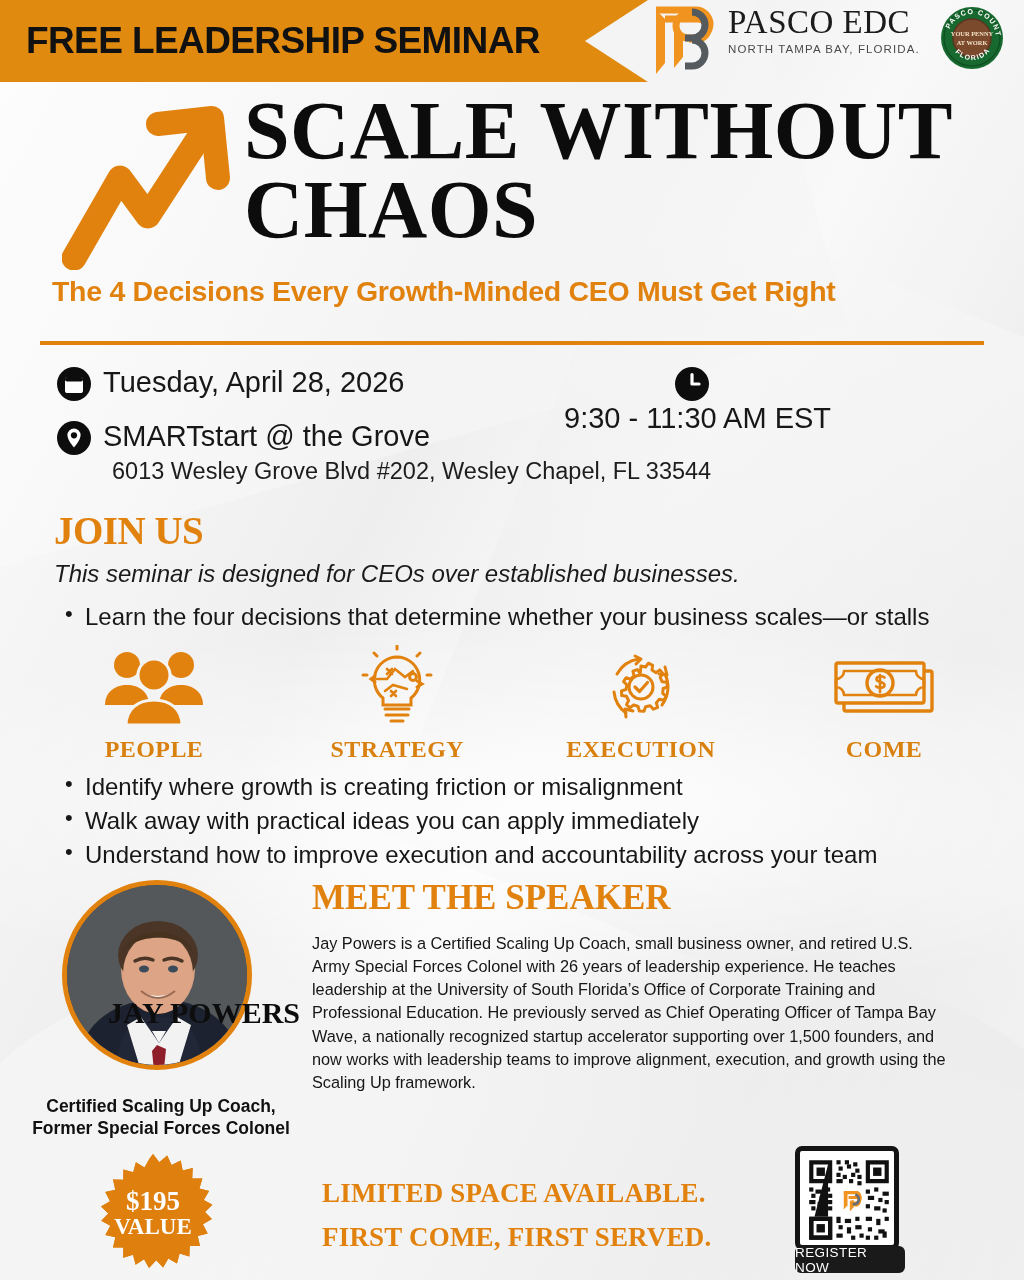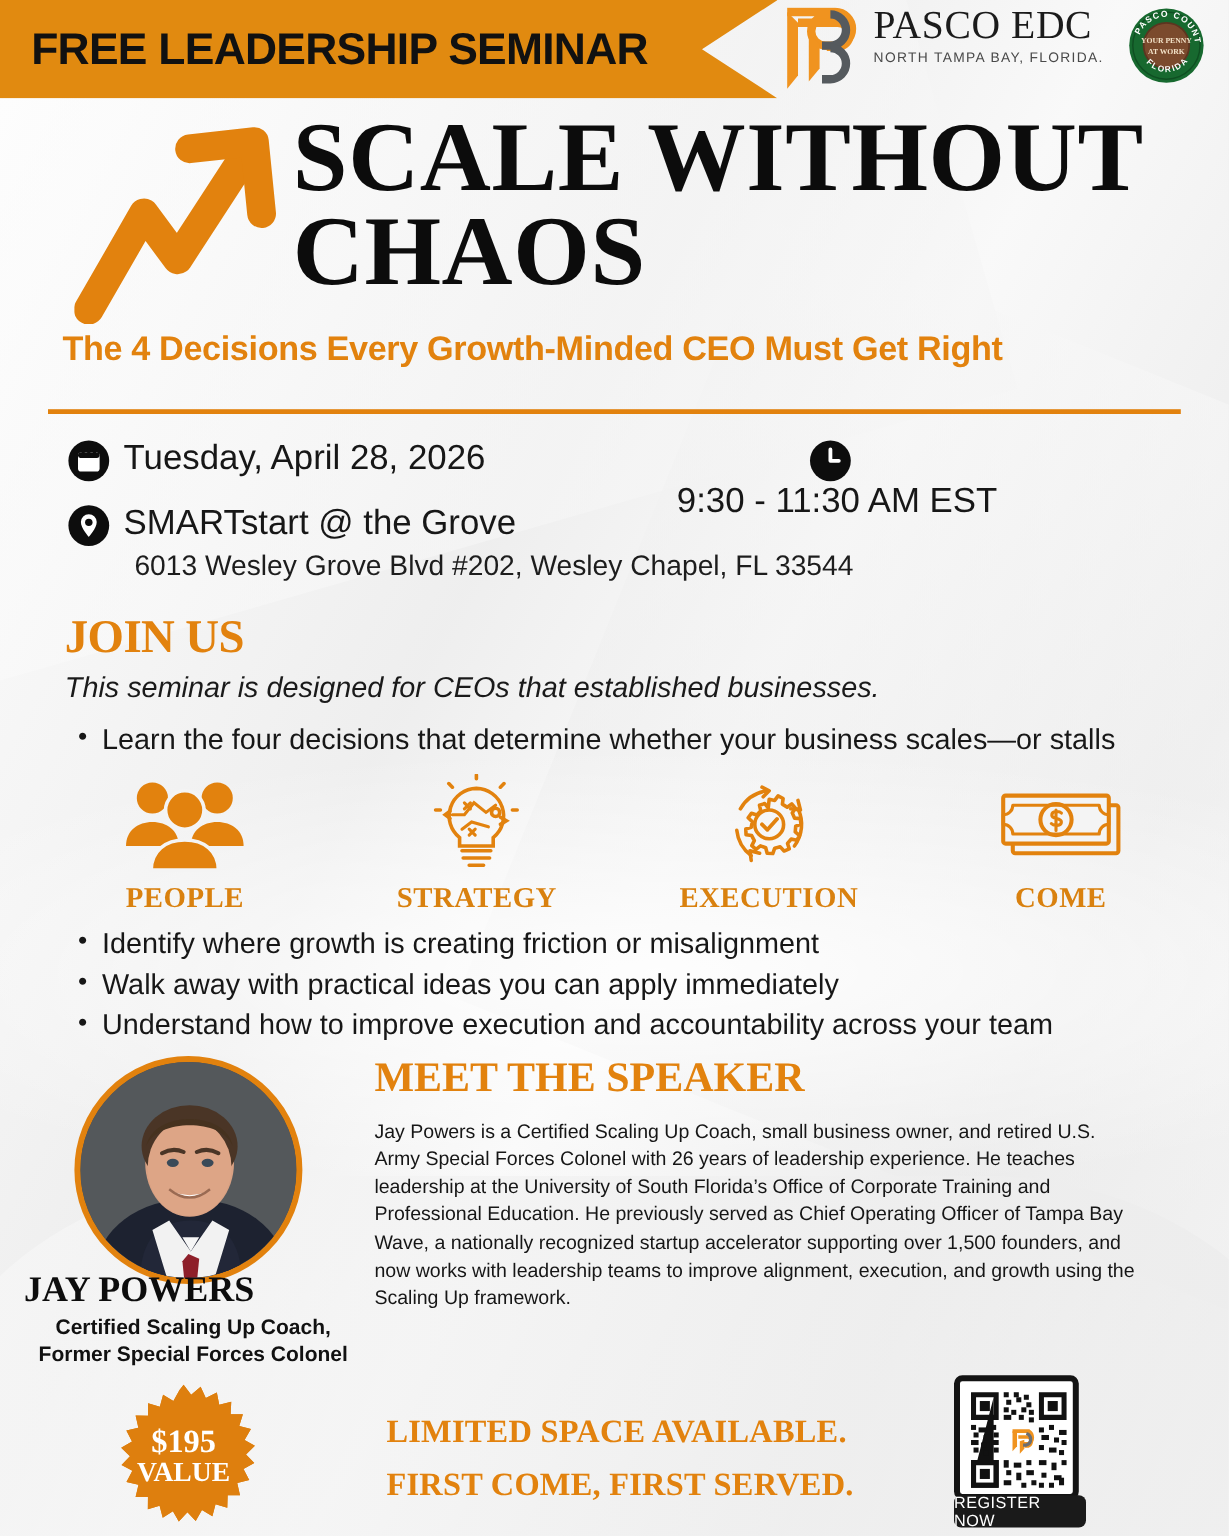--- a/index.html
+++ b/index.html
@@ -93,21 +93,21 @@
   .blist2 li { position:relative; padding-left:31px; font-size:24px; color:#171717; line-height:1.42; }
   .blist2 li::before { content:"•"; position:absolute; left:11px; top:-2px; font-size:22px; color:#171717; }
 
   
   .speaker-photo {
     position:absolute; top:880px; left:62px; width:190px; height:190px;
     border-radius:50%; border:5px solid #E2820E; overflow:hidden;
     background:#4a4d50;
   }
   .sp-name {
-    position:absolute; top:1058px; left:20px; width:280px; text-align:left;
+    position:absolute; top:996px; left:20px; width:280px; text-align:right;
     font-family:"Liberation Serif", serif; font-weight:bold; font-size:30px; color:#0d0d0d;
   }
   .sp-role {
     position:absolute; top:1096px; left:16px; width:290px; text-align:center;
     font-weight:bold; font-size:17.5px; color:#111; line-height:1.25;
   }
   .speak-h {
     position:absolute; top:878px; left:312px;
     font-family:"Liberation Serif", serif; font-weight:bold; font-size:35px; color:#E2820E;
   }
@@ -227,21 +227,21 @@
         <path d="M18 8.5 a6.6 6.6 0 0 1 6.6 6.6 c0 5.2 -6.6 12.4 -6.6 12.4 s-6.6 -7.2 -6.6 -12.4 A6.6 6.6 0 0 1 18 8.5 z" fill="#ffffff"></path>
         <circle cx="18" cy="15.3" r="3.1" fill="#0d0d0d"></circle>
       </svg>
       <span class="meta-txt">SMARTstart @ the Grove</span>
     </div>
     <div class="addr">6013 Wesley Grove Blvd #202, Wesley Chapel, FL 33544</div>
   </div>
 
   <div class="join">
     <div class="join-h">JOIN US</div>
-    <div class="join-lead">This seminar is designed for CEOs that established businesses.</div>
+    <div class="join-lead">This seminar is designed for CEOs over established businesses.</div>
     <ul class="blist">
       <li>Learn the four decisions that determine whether your business scales—or stalls</li>
     </ul>
   </div>
 
   <div class="pillars">
     <div class="pillar">
       <svg width="110" height="82" viewBox="0 0 110 82">
         <circle cx="28" cy="20" r="13" fill="#E2820E"></circle>
         <path d="M6 60 c0-13 10-20 22-20 s22 7 22 20 z" fill="#E2820E"></path>

